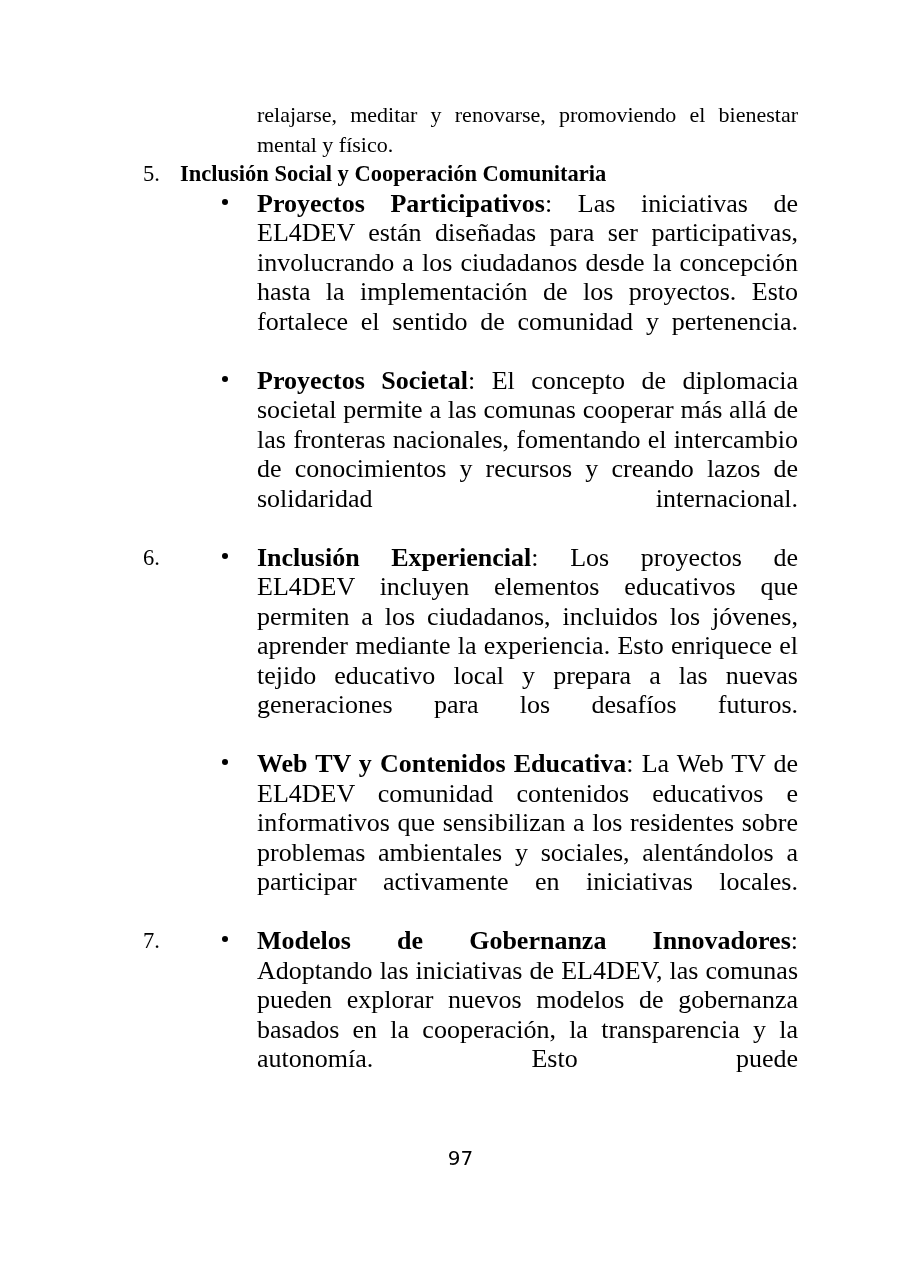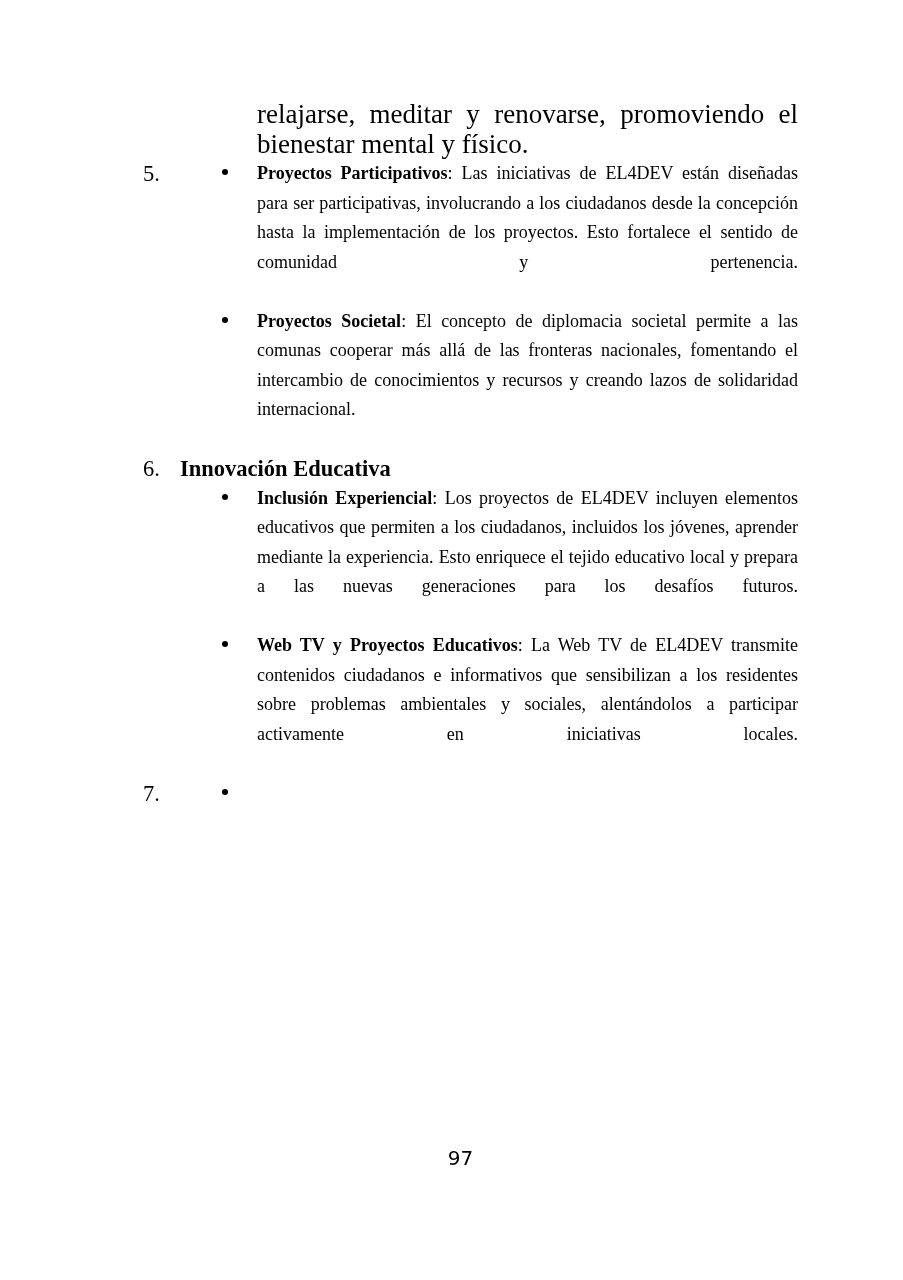--- a/index.html
+++ b/index.html
@@ -33,21 +33,21 @@
     top: 100px;
     width: 655px;
   }
 
   
   .cont-para {
     margin: 0;
     padding-left: 114px;            
     text-align: justify;
     text-justify: inter-word;
-    font-size: 27px;
+    font-size: 22px;
     line-height: 29.5px;
   }
 
   
   ol.numlist {
     list-style: none;
     margin: 0;
     padding: 0;
   }
   ol.numlist > li.numitem {
@@ -75,21 +75,21 @@
   
   ul.bullist {
     list-style: none;
     margin: 0;
     padding: 0;
   }
   ul.bullist > li.bulitem {
     position: relative;
     margin: 0;
     padding-left: 114px;            
-    font-size: 18px;
+    font-size: 26px;
     line-height: 29.5px;
     text-align: justify;
     text-justify: inter-word;
     font-family: Liberation Serif, serif;
   }
   ul.bullist > li.bulitem > .bullet-glyph {
     position: absolute;
     left: 79px;                     
     top: 10px;
     width: 6px;
@@ -133,61 +133,63 @@
 <div class="page">
 
   <div class="content">
 
     <p class="cont-para">relajarse, meditar y renovarse, promoviendo el bienestar mental y físico.</p>
 
     <ol class="numlist">
 
       <li class="numitem">
         <div class="num-head">
-          <span class="marker">5.</span>
+          <span class="marker">5.</span><span>Inclusión Social y Cooperación Comunitaria</span>
         </div>
         <ul class="bullist">
           <li class="bulitem">
             <span class="bullet-glyph"></span>
             <span class="body"><span class="lead">Proyectos Participativos</span><span class="lead-colon">:</span>
               <span>Las iniciativas de EL4DEV están diseñadas para ser participativas, involucrando a los ciudadanos desde la concepción hasta la implementación de los proyectos. Esto fortalece el sentido de comunidad y pertenencia.</span></span>
           </li>
           <li class="bulitem">
             <span class="bullet-glyph"></span>
             <span class="body"><span class="lead">Proyectos Societal</span><span class="lead-colon">:</span>
               <span>El concepto de diplomacia societal permite a las comunas cooperar más allá de las fronteras nacionales, fomentando el intercambio de conocimientos y recursos y creando lazos de solidaridad internacional.</span></span>
           </li>
         </ul>
       </li>
 
       <li class="numitem">
         <div class="num-head">
-          <span class="marker">6.</span><span>Innovación Educativa</span>
+          <span class="marker">6.</span>
         </div>
         <ul class="bullist">
           <li class="bulitem">
             <span class="bullet-glyph"></span>
             <span class="body"><span class="lead">Inclusión Experiencial</span><span class="lead-colon">:</span>
               <span>Los proyectos de EL4DEV incluyen elementos educativos que permiten a los ciudadanos, incluidos los jóvenes, aprender mediante la experiencia. Esto enriquece el tejido educativo local y prepara a las nuevas generaciones para los desafíos futuros.</span></span>
           </li>
           <li class="bulitem">
             <span class="bullet-glyph"></span>
-            <span class="body"><span class="lead">Web TV y Proyectos Educativos</span><span class="lead-colon">:</span>
-              <span>La Web TV de EL4DEV transmite contenidos ciudadanos e informativos que sensibilizan a los residentes sobre problemas ambientales y sociales, alentándolos a participar activamente en iniciativas locales.</span></span>
+            <span class="body"><span class="lead">Web TV y Contenidos Educativa</span><span class="lead-colon">:</span>
+              <span>La Web TV de EL4DEV comunidad contenidos educativos e informativos que sensibilizan a los residentes sobre problemas ambientales y sociales, alentándolos a participar activamente en iniciativas locales.</span></span>
           </li>
         </ul>
       </li>
 
       <li class="numitem">
         <div class="num-head">
           <span class="marker">7.</span>
         </div>
         <ul class="bullist">
           <li class="bulitem">
             <span class="bullet-glyph"></span>
+            <span class="body"><span class="lead">Modelos de Gobernanza Innovadores</span><span class="lead-colon">:</span>
+              <span>Adoptando las iniciativas de EL4DEV, las comunas pueden explorar nuevos modelos de gobernanza basados en la cooperación, la transparencia y la autonomía. Esto puede</span></span>
           </li>
         </ul>
       </li>
 
     </ol>
   </div>
 
   <div class="folio">97</div>
 
 </div>

